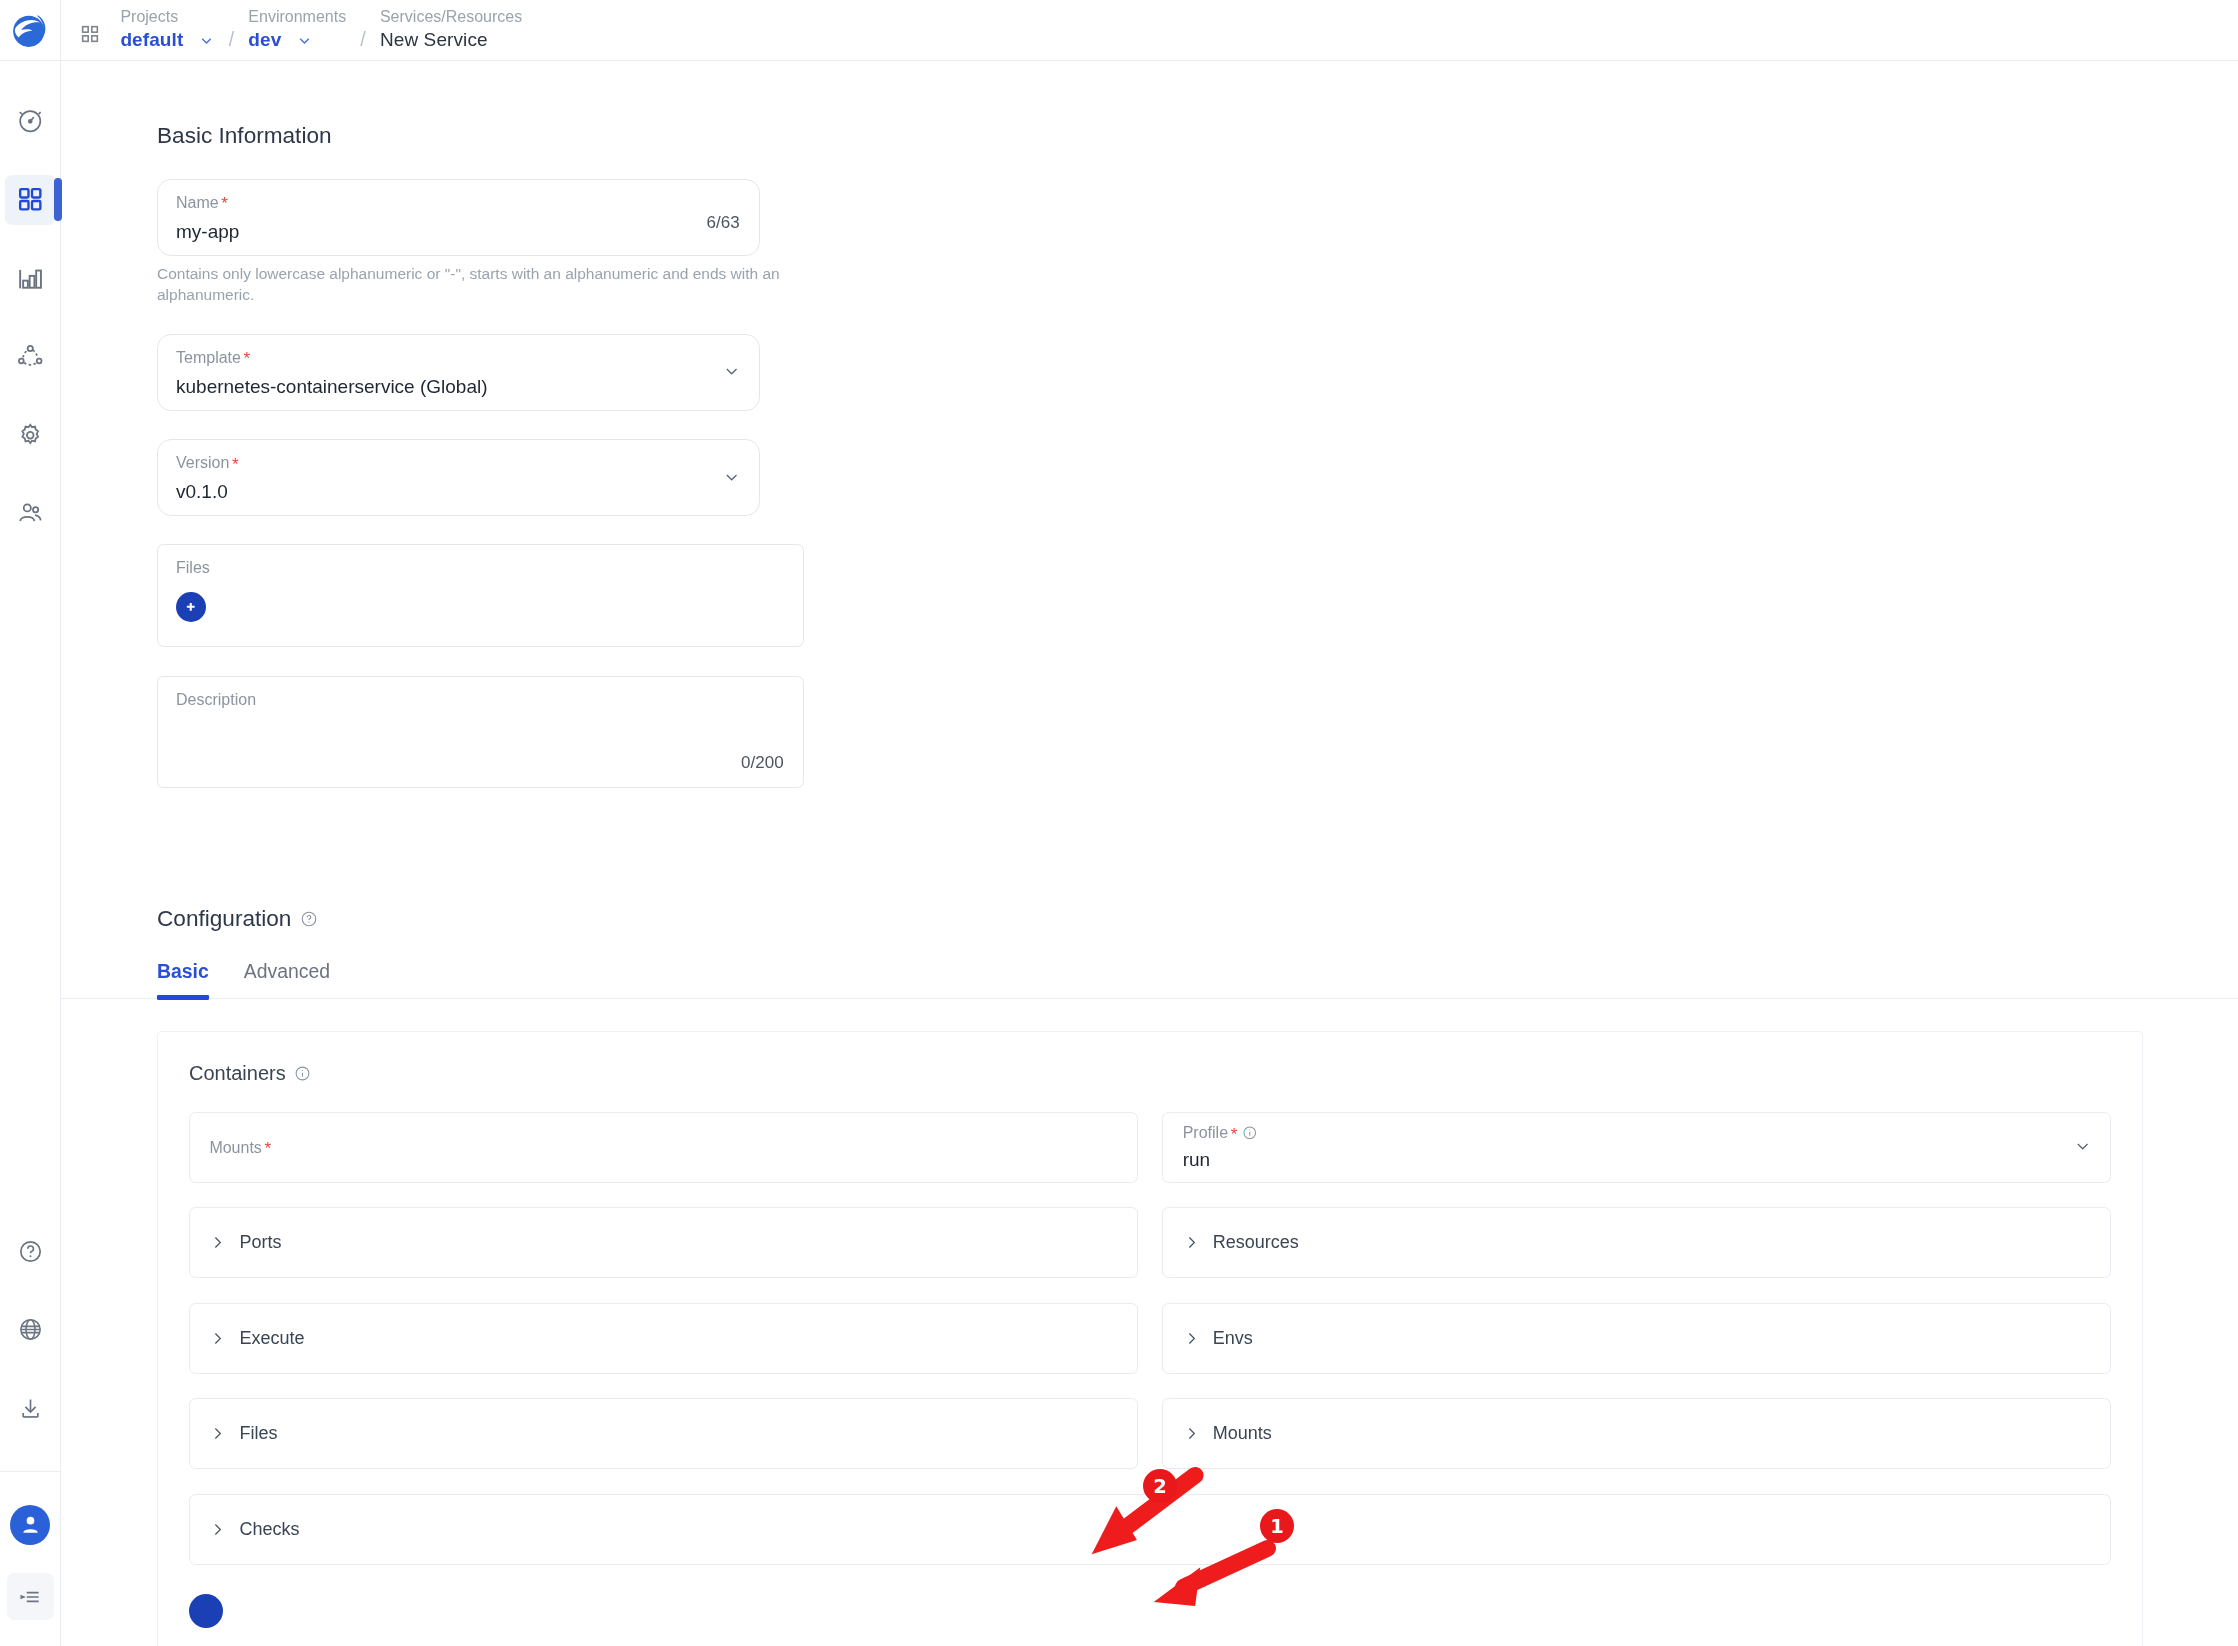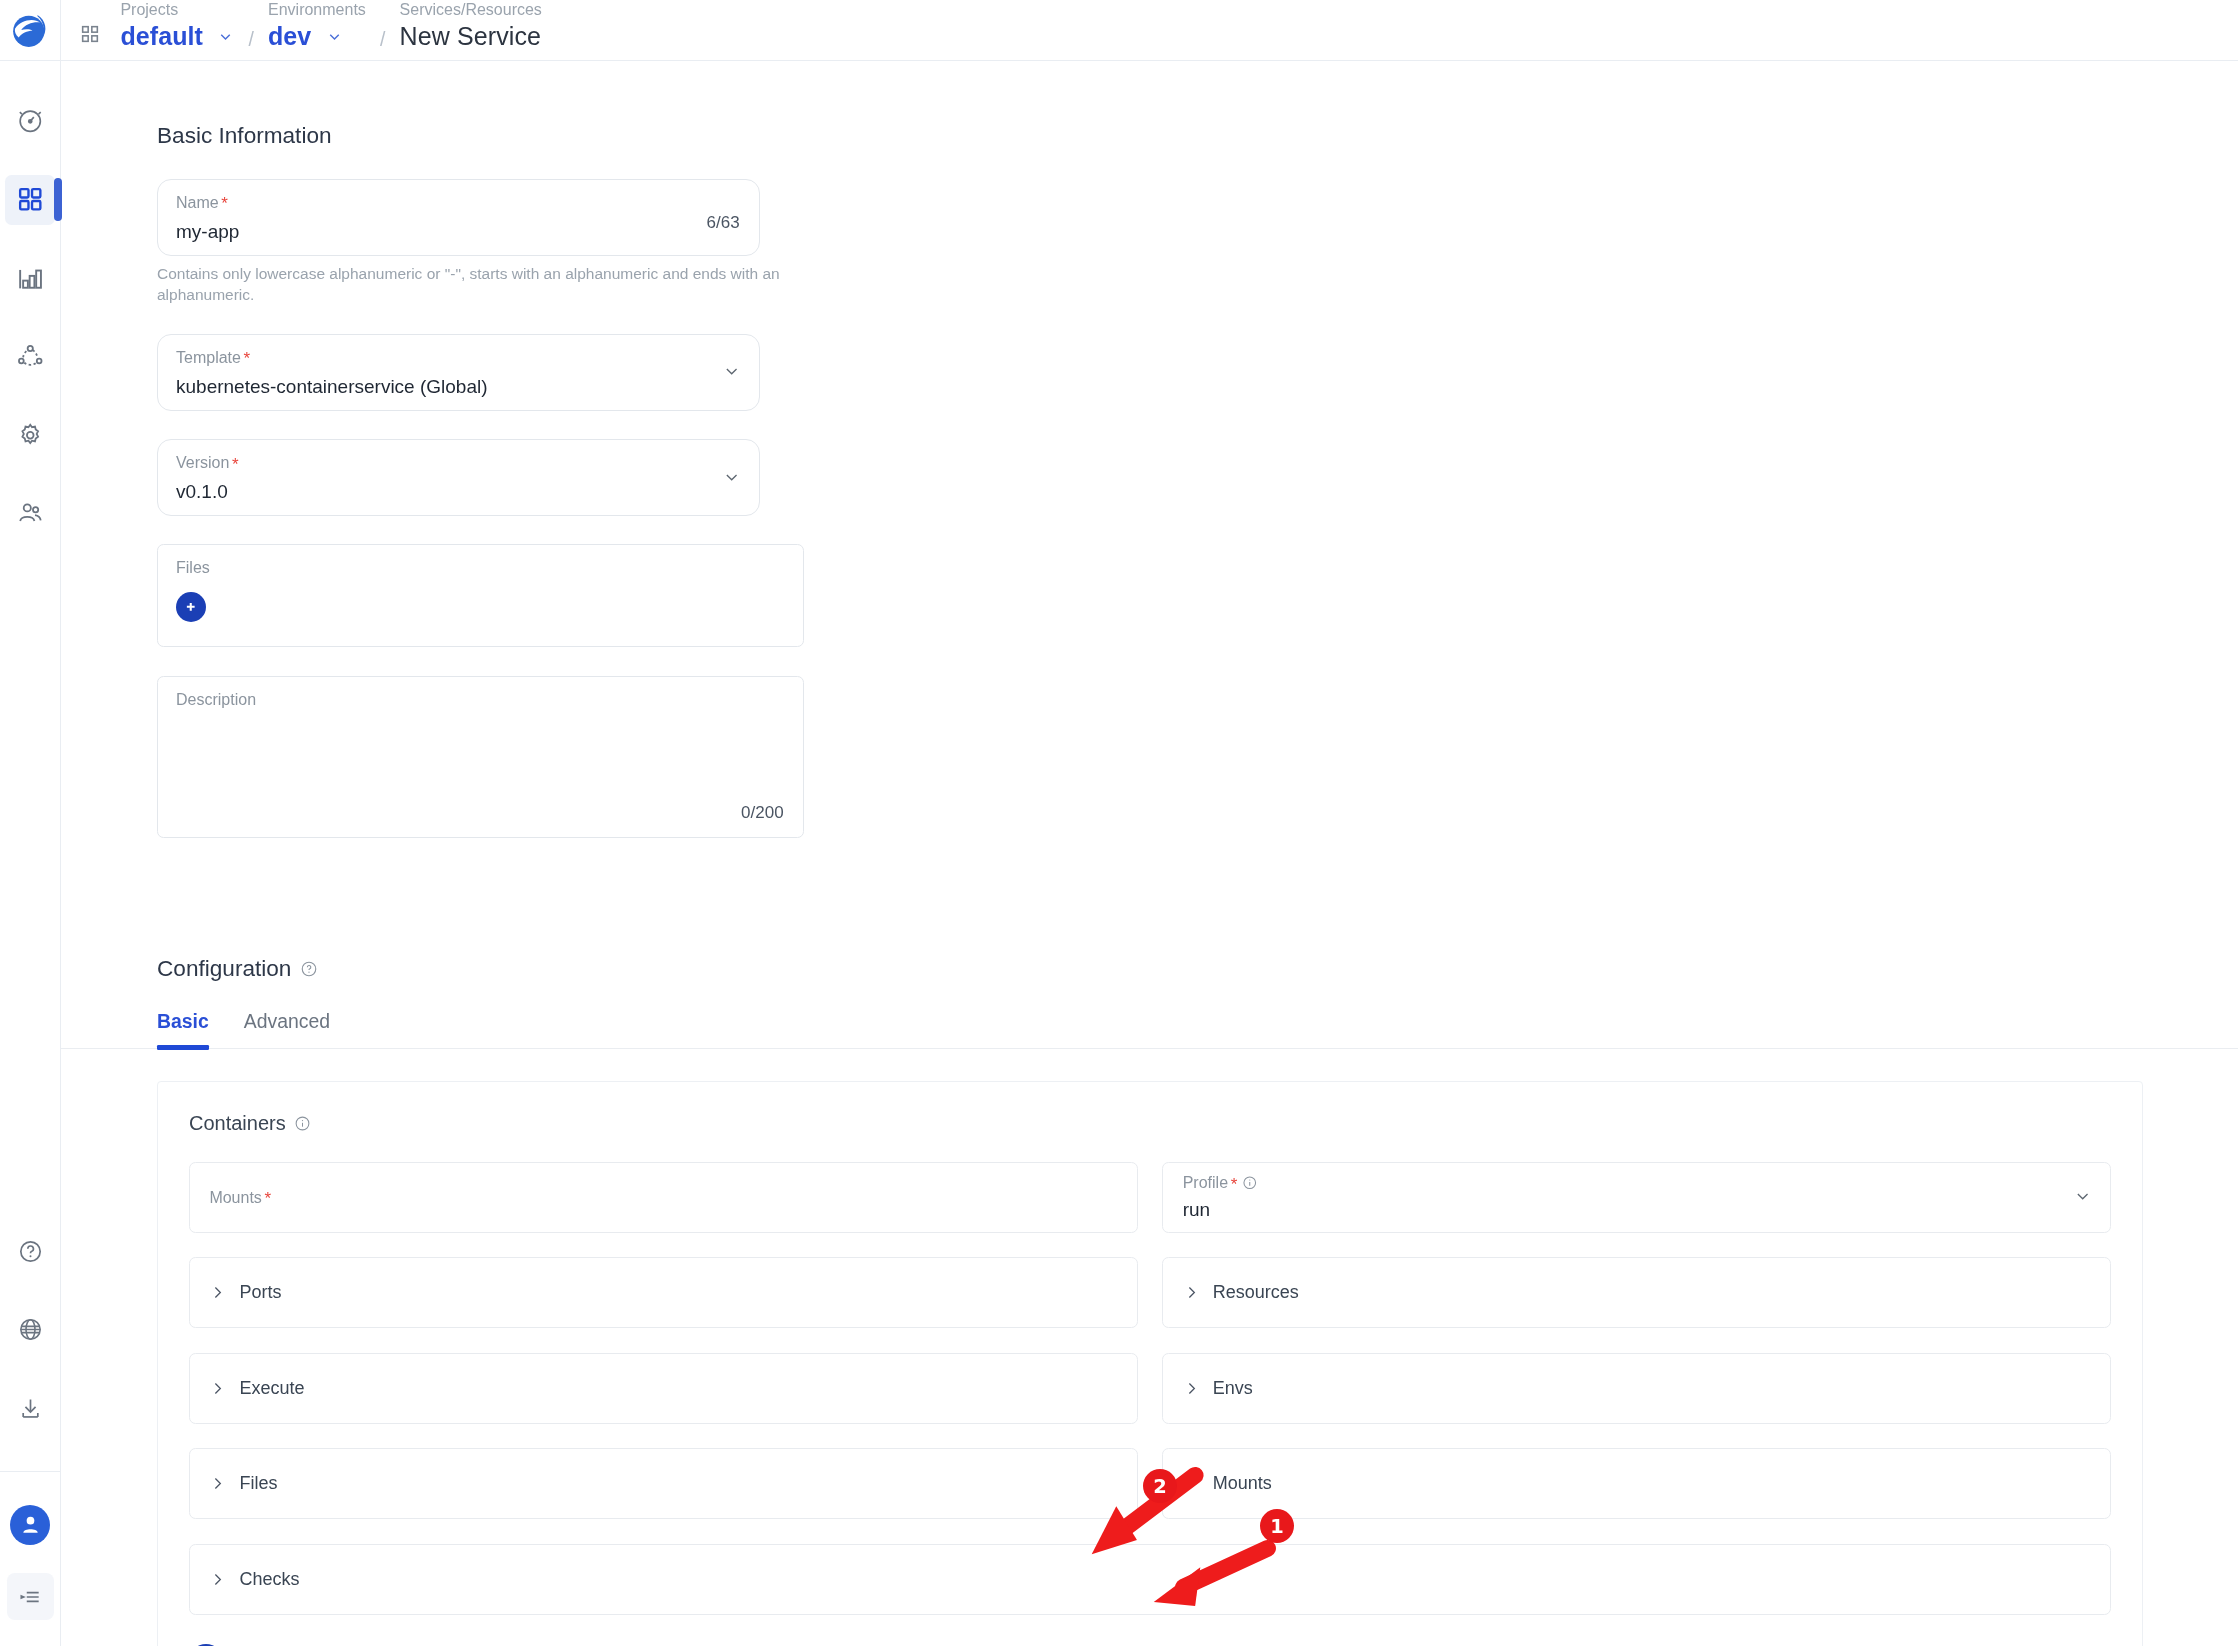--- a/index.html
+++ b/index.html
@@ -48,21 +48,21 @@
 
   .topbar {
     height: 61px; background: #fff; border-bottom: 1.3px solid #e9edf2;
     display: flex; align-items: flex-end; padding: 0 0 9px 18px; flex: 0 0 61px;
   }
   .grid-ico { margin-right: 19.4px; margin-bottom: 3.9px; }
   .crumbs { display: flex; align-items: flex-end; }
   .crumb { display: flex; flex-direction: column; margin-right: 0; }
   .crumb-cap { font-size: 16px; color: #9aa3ad; line-height: 1.35; margin-bottom: 1.3px; }
   .crumb-row { display: flex; align-items: center; }
-  .crumb-val { font-size: 25px; font-weight: 700; color: #2a4fd6; letter-spacing: 0.1px; }
+  .crumb-val { font-size: 19px; font-weight: 700; color: #2a4fd6; letter-spacing: 0.1px; }
   .crumb-val.plain { color: #2c3440; font-weight: 400; }
   .crumb-chev { margin-left: 14.2px; display: flex; align-items: center; }
   .crumb-sep { font-size: 19.4px; color: #b8c0ca; margin: 0 14.2px 0 14.2px; }
 
   .scroll { flex: 1 1 auto; overflow: hidden; background: #b91c1c; display: flex; flex-direction: column; }
 
   .panel { background: #ffffff; width: 100%; }
   .panel.basic { padding: 62px 0 62px 0; }
   .gap { height: 9px; background: #eef1f6; width: 100%; }
 
@@ -84,21 +84,21 @@
   .hint { width: 647px; font-size: 15.5px; color: #9aa3ad; line-height: 1.35; margin-top: 7.8px; }
   .spacer-44 { height: 28.5px; }
 
   .labelbox { width: 647px; height: 103px; border: 1.3px solid #e3e7ec; border-radius: 6.5px; padding: 13px 18px; }
   .plus {
     width: 30px; height: 30px; border-radius: 50%; background: #1b3fb5;
     display: flex; align-items: center; justify-content: center; margin-top: 14.2px; cursor:pointer;
   }
   .plus.big { width: 34px; height: 34px; }
 
-  .descbox { width: 647px; height: 162px; border: 1.3px solid #e3e7ec; border-radius: 6.5px; padding: 13px 18px; position: relative; }
+  .descbox { width: 647px; height: 112px; border: 1.3px solid #e3e7ec; border-radius: 6.5px; padding: 13px 18px; position: relative; }
 
   
   .panel.config { padding: 56px 0 39px 0; }
   .tabs { padding-left: 96px; margin-top: 28.5px; display: flex; border-bottom: 1.9px solid #eaedf1; }
   .tab { font-size: 19.4px; color: #6b7480; padding: 0 0 14.2px 0; margin-right: 35px; cursor: pointer; position: relative; }
   .tab.active { color: #2a4fd6; font-weight: 700; }
   .tab.active::after { content:""; position:absolute; left:0; right:0; bottom:-1.9px; height:4.5px; background:#1f49d6; border-radius:1.3px;}
 
   .containers {
     margin: 32px 96px 0 96px; border: 1.3px solid #edf0f4; border-radius: 3.9px;

